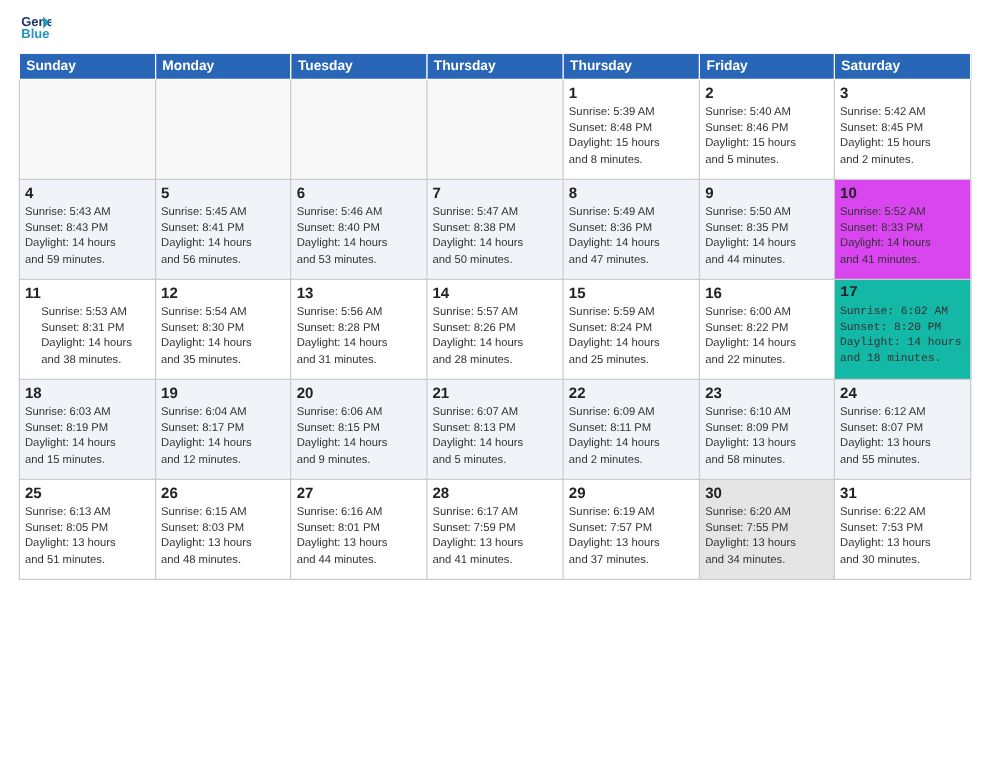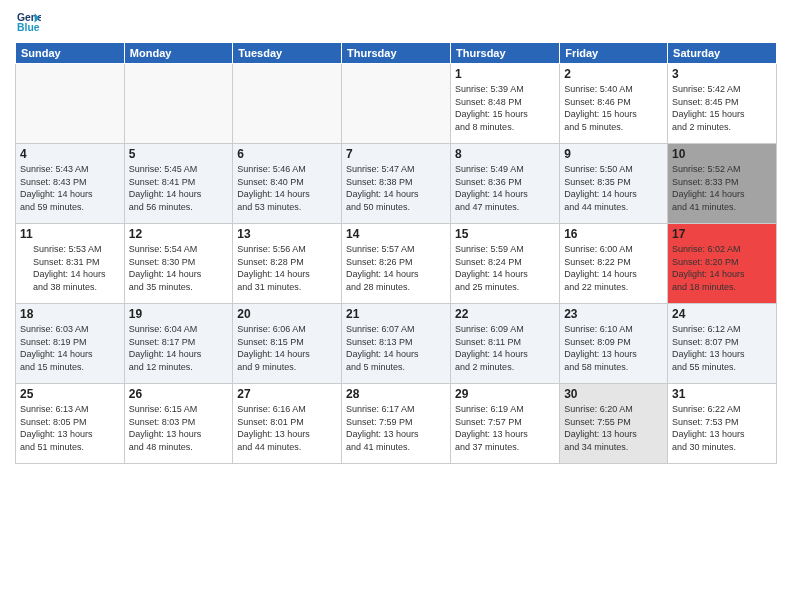--- a/index.html
+++ b/index.html
@@ -184,21 +184,21 @@
 Daylight: 14 hours
 and 47 minutes.</div>
           </td>
           <td style="background: rgb(240, 244, 248);">
             <span class="day-num">9</span>
             <div class="day-detail" style="white-space: pre-line;">Sunrise: 5:50 AM
 Sunset: 8:35 PM
 Daylight: 14 hours
 and 44 minutes.</div>
           </td>
-          <td style="background: #a3a3a3;">
+          <td style="background: #d946ef;">
             <span class="day-num">10</span>
             <div class="day-detail" style="white-space: pre-line;">Sunrise: 5:52 AM
 Sunset: 8:33 PM
 Daylight: 14 hours
 and 41 minutes.</div>
           </td>
         </tr>
         <tr>
           <td style="background: rgb(255, 255, 255);">
             <span class="day-num">11</span>
@@ -235,21 +235,21 @@
 Daylight: 14 hours
 and 25 minutes.</div>
           </td>
           <td style="background: rgb(255, 255, 255);">
             <span class="day-num">16</span>
             <div class="day-detail" style="white-space: pre-line;">Sunrise: 6:00 AM
 Sunset: 8:22 PM
 Daylight: 14 hours
 and 22 minutes.</div>
           </td>
-          <td style="background: #ef4444;">
+          <td style="background: #14b8a6; font-family: Liberation Mono, monospace;">
             <span class="day-num">17</span>
             <div class="day-detail" style="white-space: pre-line;">Sunrise: 6:02 AM
 Sunset: 8:20 PM
 Daylight: 14 hours
 and 18 minutes.</div>
           </td>
         </tr>
         <tr>
           <td style="background: rgb(240, 244, 248);">
             <span class="day-num">18</span>

